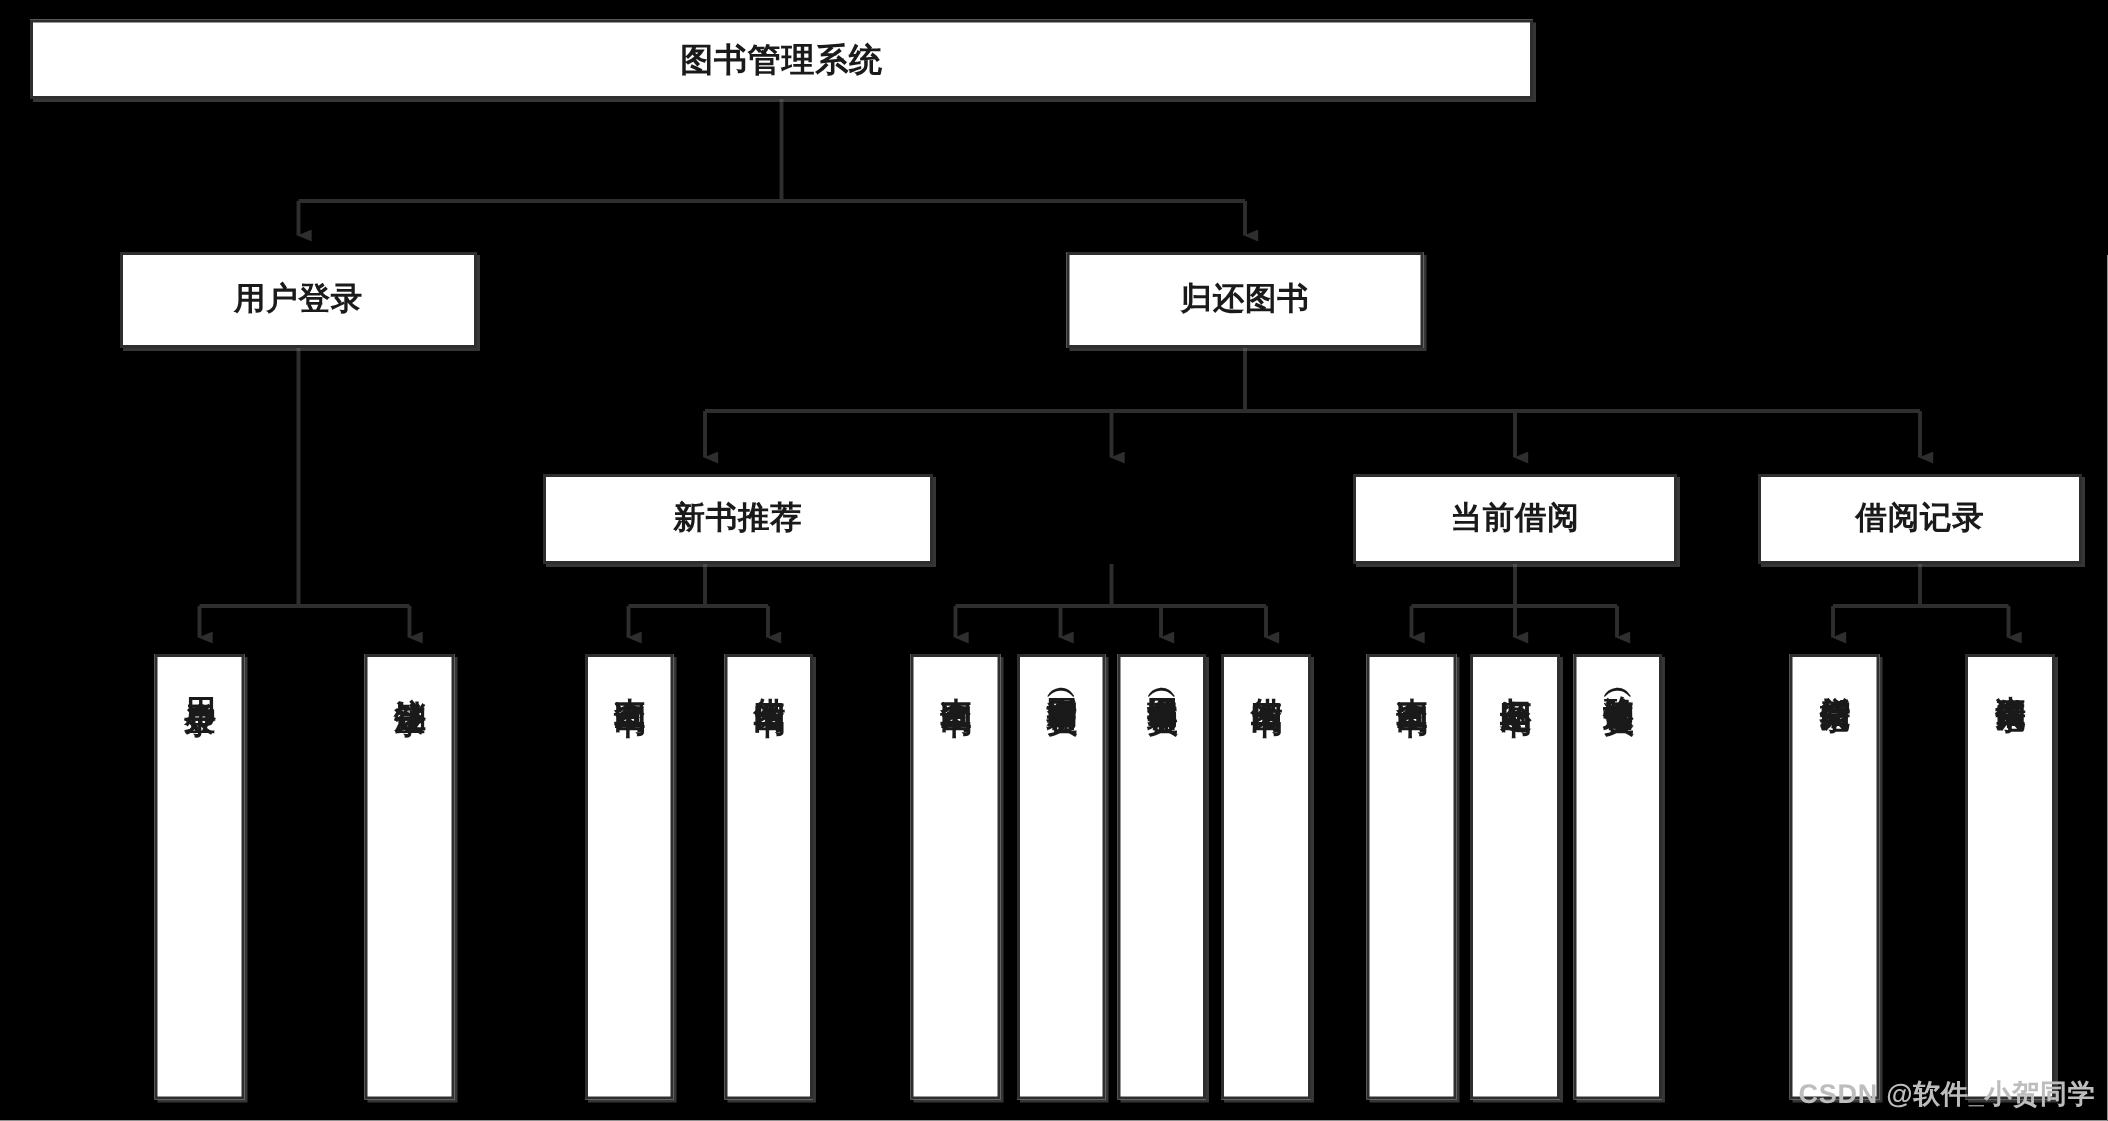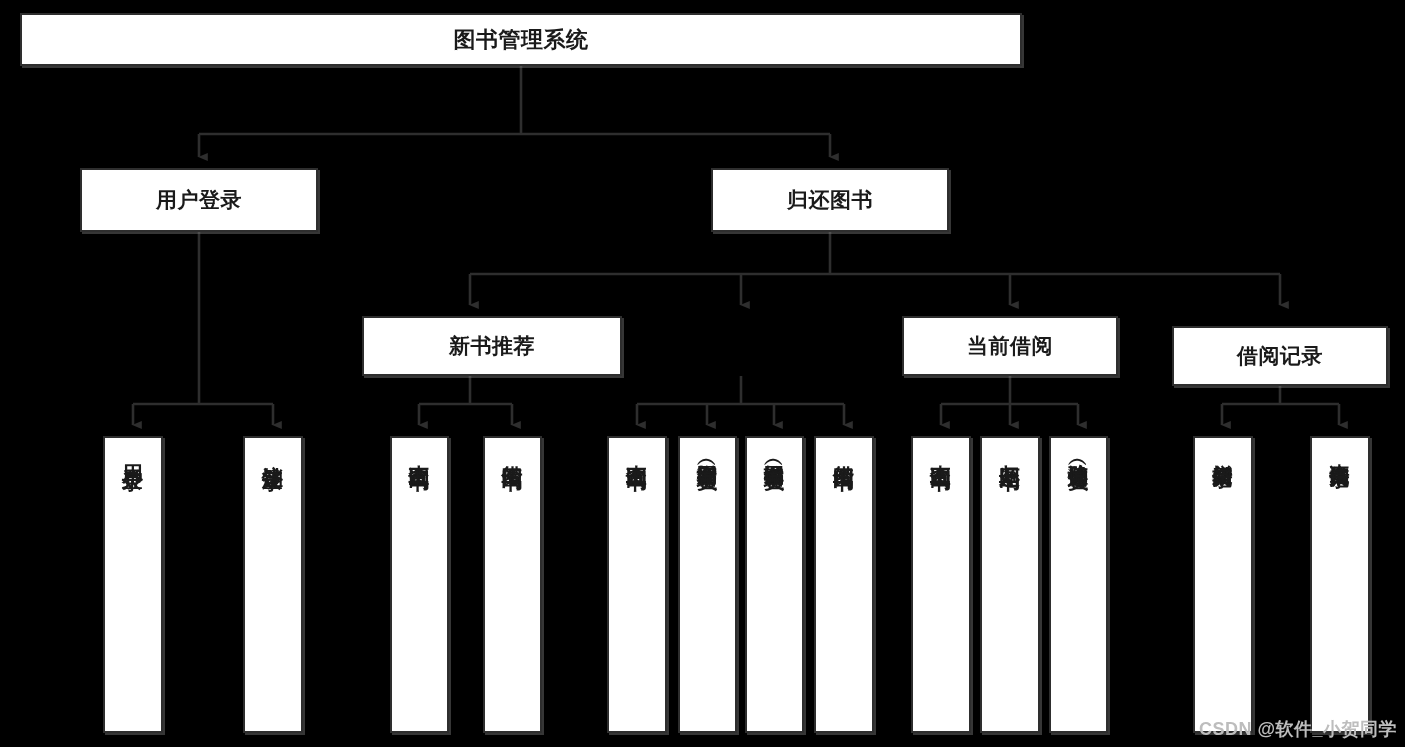--- a/index.html
+++ b/index.html
@@ -150,21 +150,21 @@
   <div class="node horiz" style="left:711px; top:168px; width:238px; height:64px;">
     <span class="label">归还图书</span>
   </div>
 
   <div class="node horiz" style="left:362px; top:316px; width:260px; height:60px;">
     <span class="label">新书推荐</span>
   </div>
   <div class="node horiz" style="left:902px; top:316px; width:216px; height:60px;">
     <span class="label">当前借阅</span>
   </div>
-  <div class="node horiz" style="left:1172px; top:316px; width:216px; height:60px;margin-top:10px;">
+  <div class="node horiz" style="left:1172px; top:316px; width:216px; height:60px;">
     <span class="label">借阅记录</span>
   </div>
 
   <div class="node vert" style="left:103px; top:436px; width:60px; height:297px;">
     <span class="label">用户登录</span>
   </div>
   <div class="node vert" style="left:243px; top:436px; width:60px; height:297px;">
     <span class="label">注销登录</span>
   </div>
 

